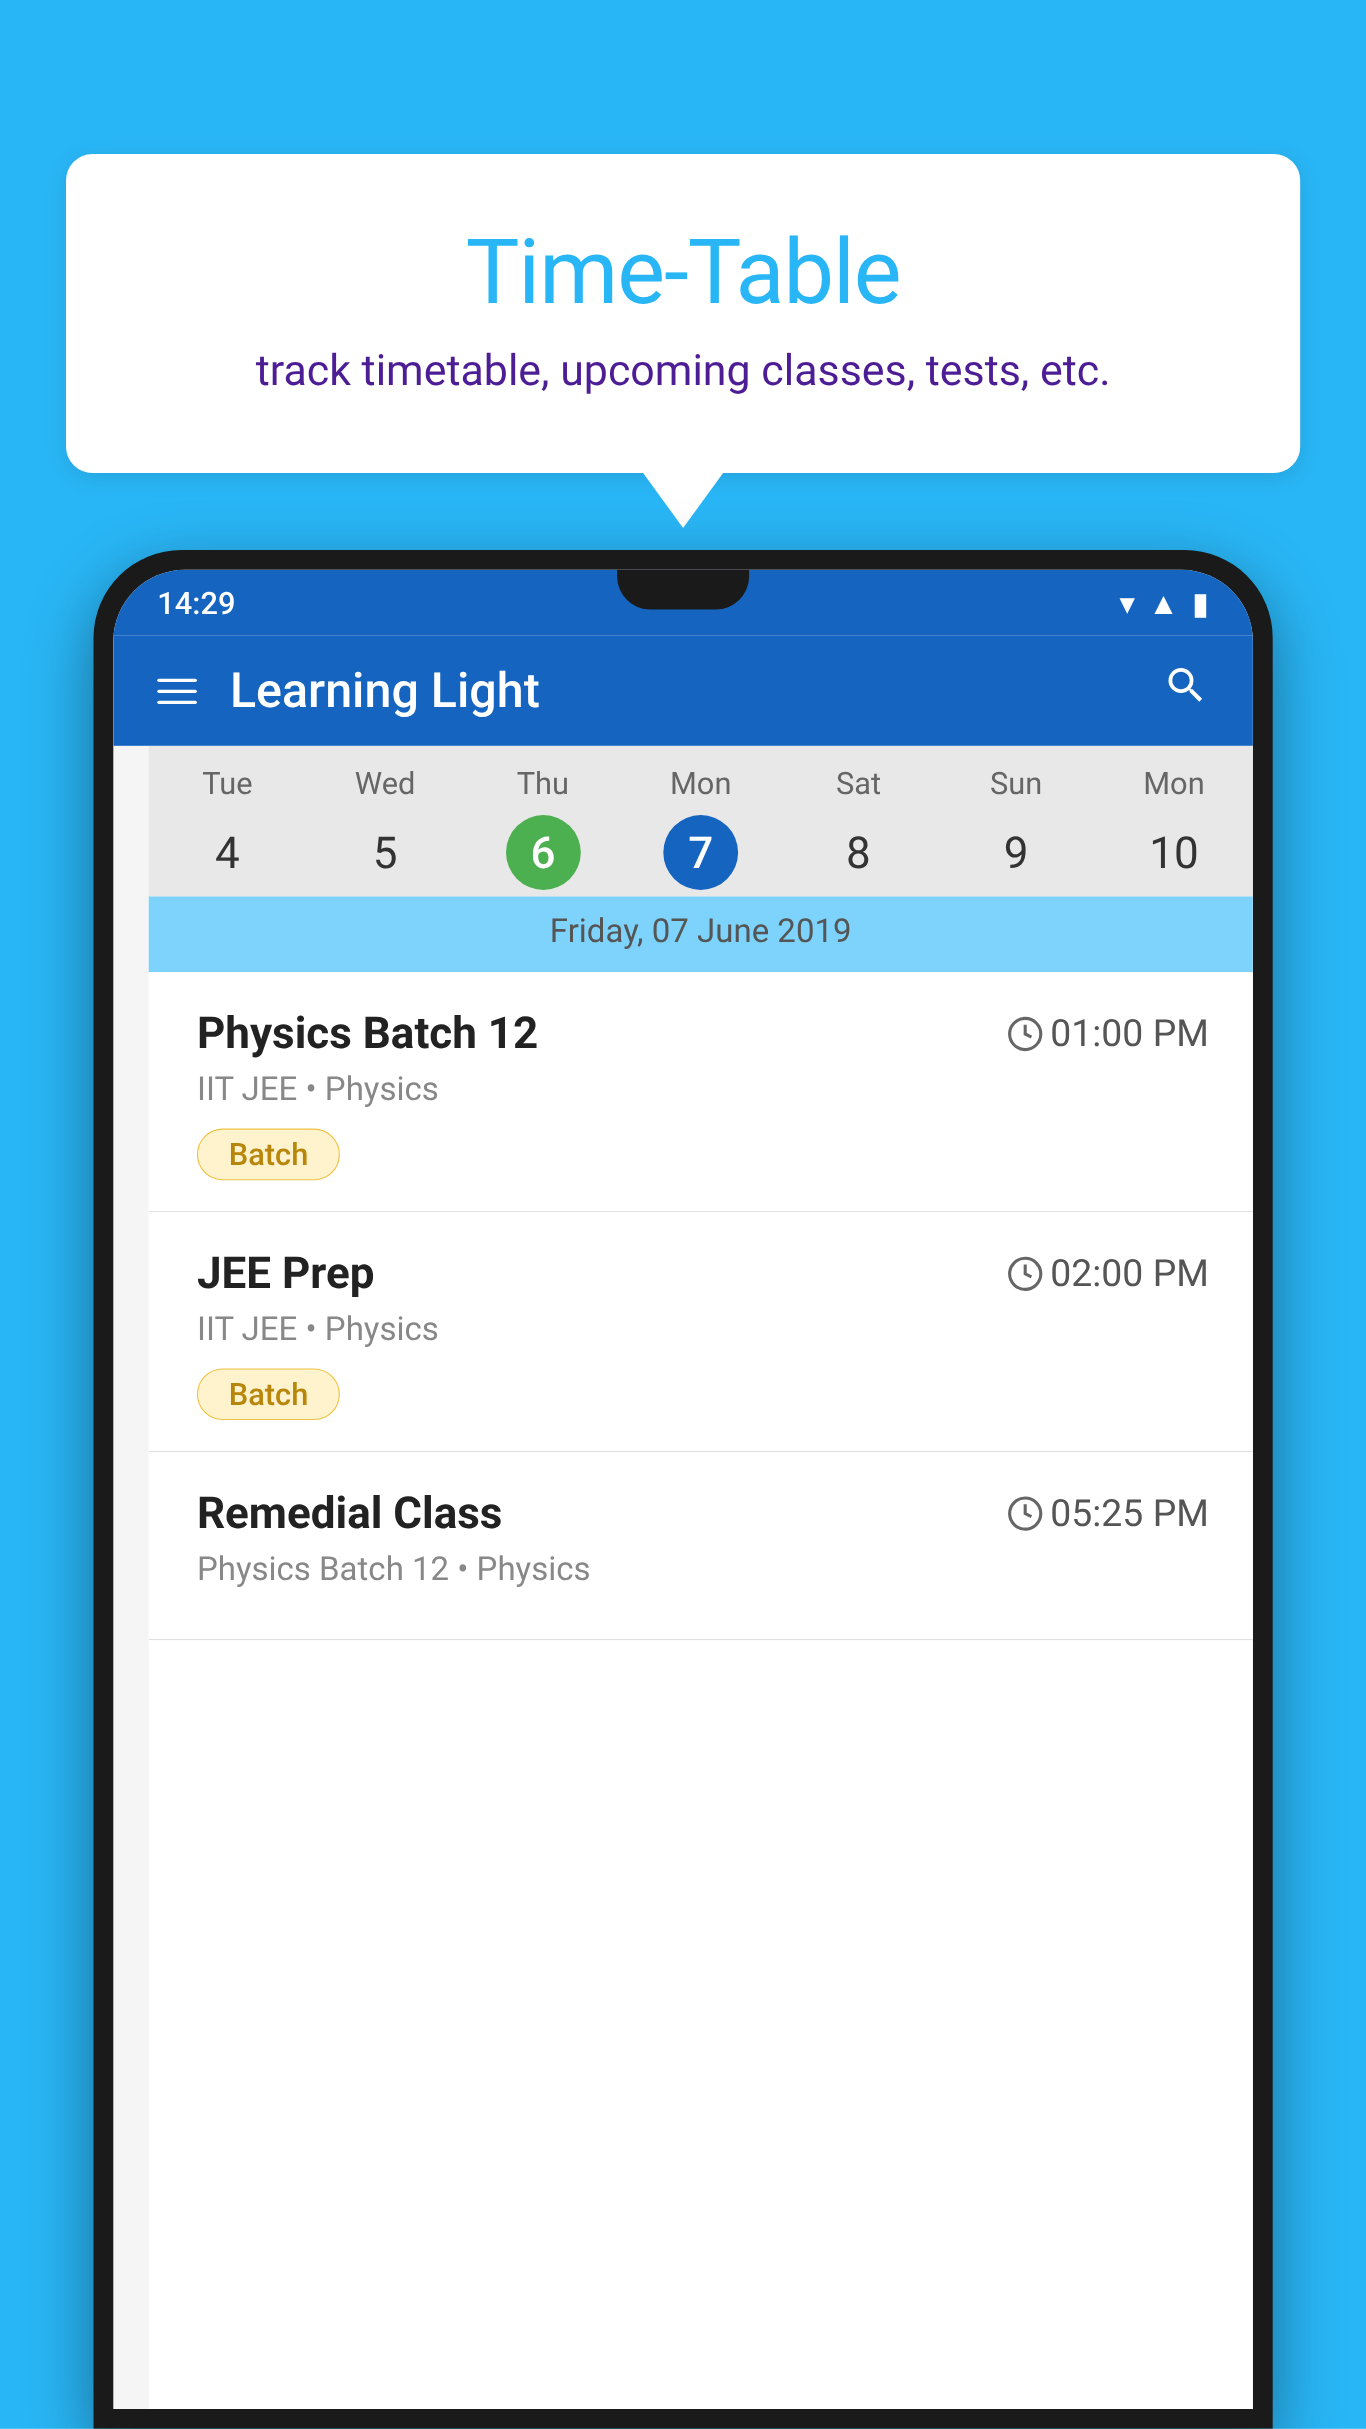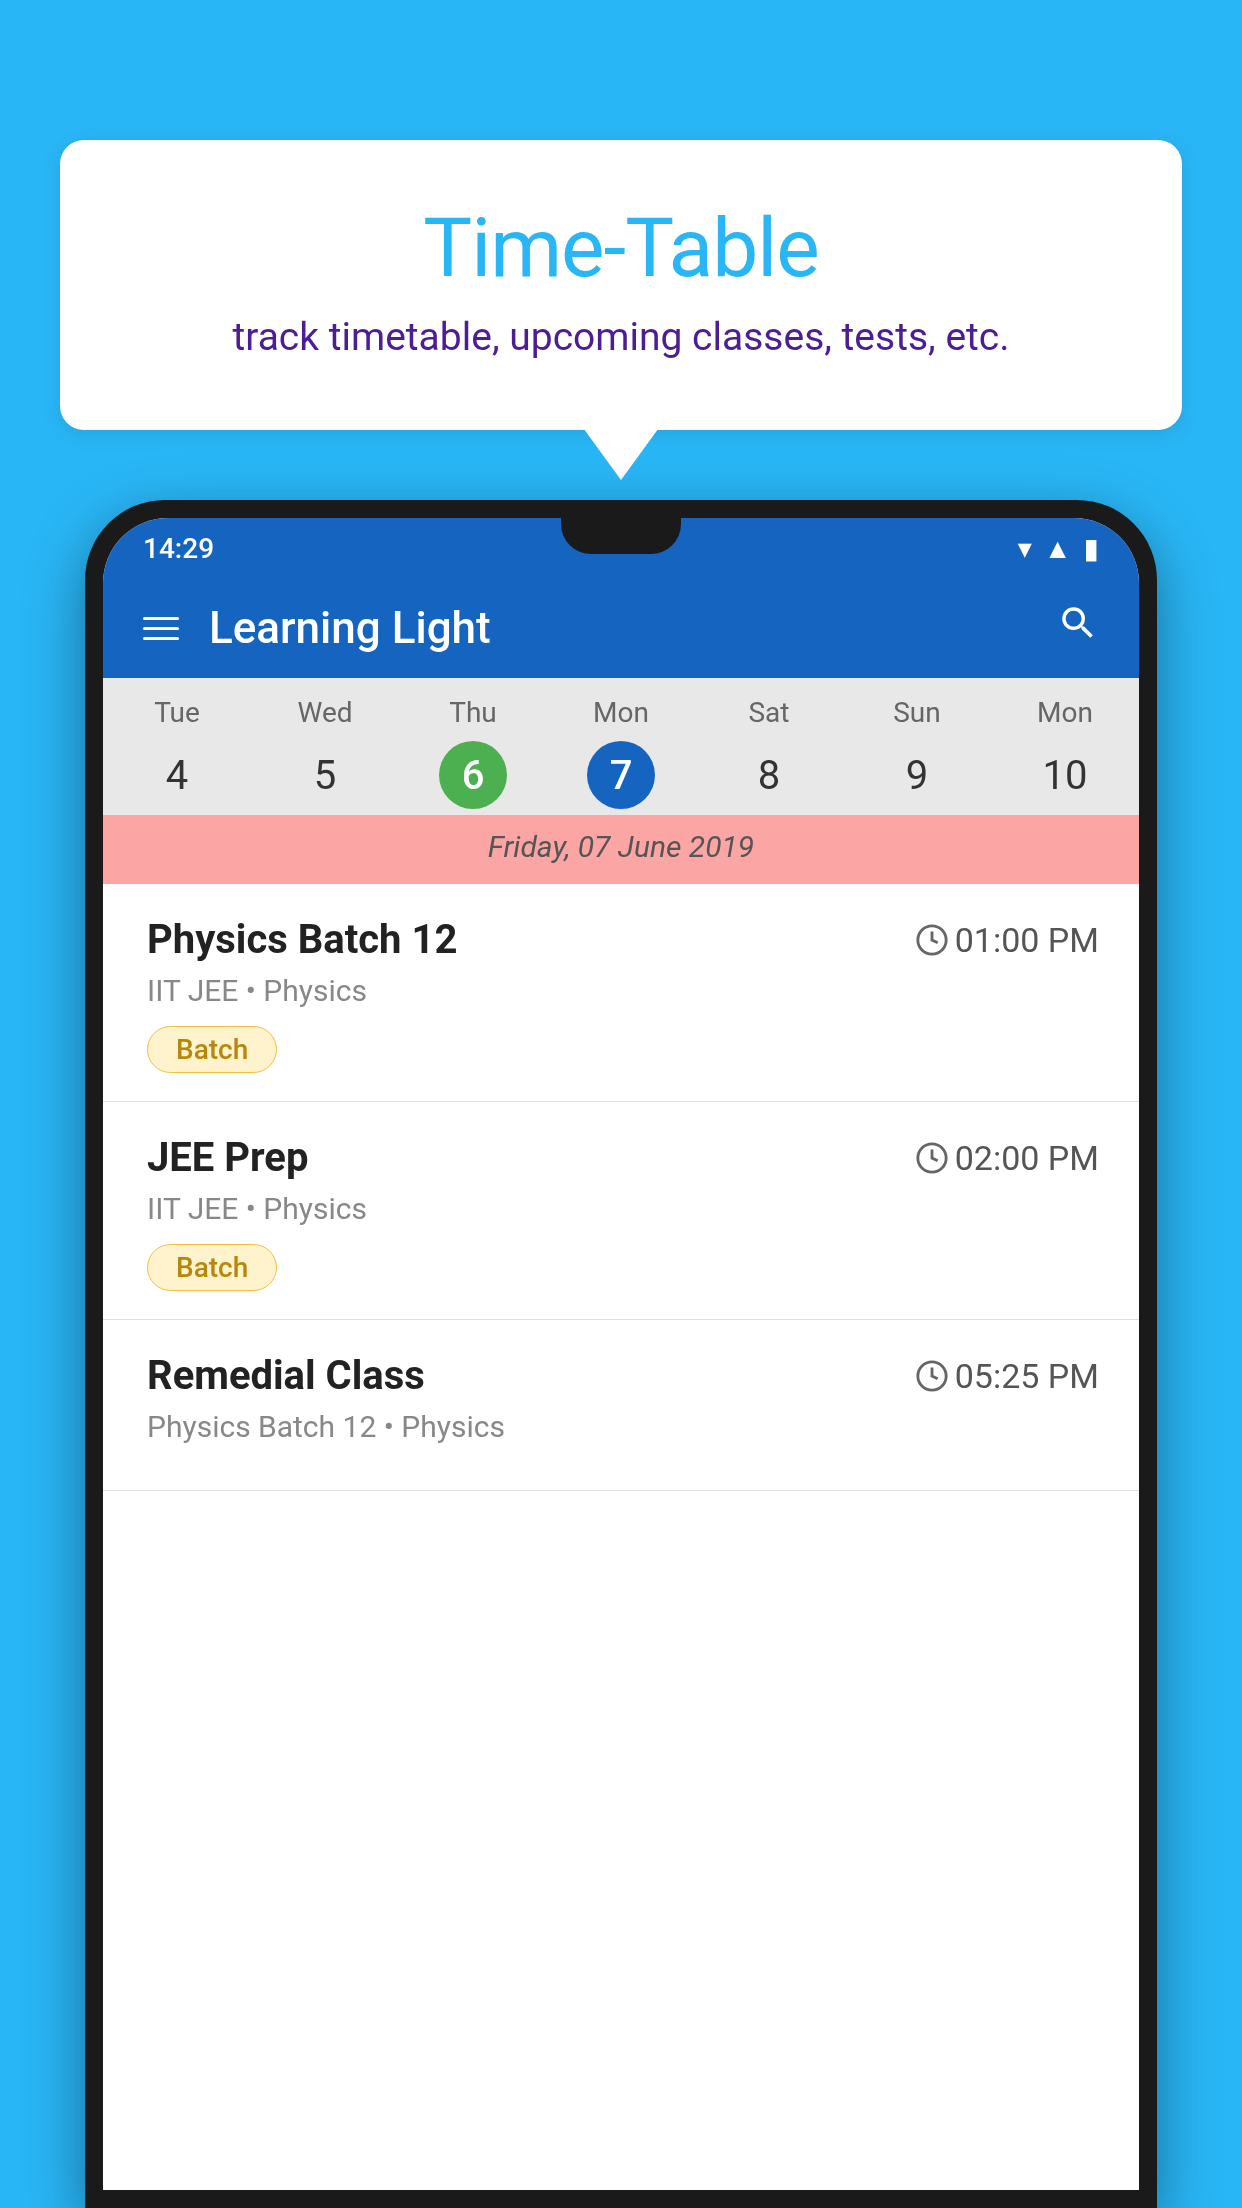--- a/index.html
+++ b/index.html
@@ -192,26 +192,25 @@
       font-weight: 500;
     }
 
     .day-number.selected {
       background: #1565C0;
       color: white;
       font-weight: 500;
     }
 
     .calendar-date-label {
-      background: #fca5a5;
+      background: #7dd3fc;
       text-align: center;
       font-size: 30px;
       color: #555;
       padding: 14px 0 20px 0;
-      font-style: italic;
     }
 
     
     .schedule-container {
       background: white;
       flex: 1;
     }
 
     .schedule-item {
       background: white;
@@ -256,20 +255,21 @@
       font-size: 28px;
       font-weight: 500;
     }
 
     
     .phone-content {
       height: calc(100% - 160px);
       overflow: hidden;
       display: flex;
       flex-direction: column;
+      margin-left: 32px;
     }
   </style>
 </head>
 <body>
 
 <div class="speech-bubble-area">
   <div class="speech-bubble">
     <div class="bubble-title">Time-Table</div>
     <div class="bubble-subtitle">track timetable, upcoming classes, tests, etc.</div>
   </div>

